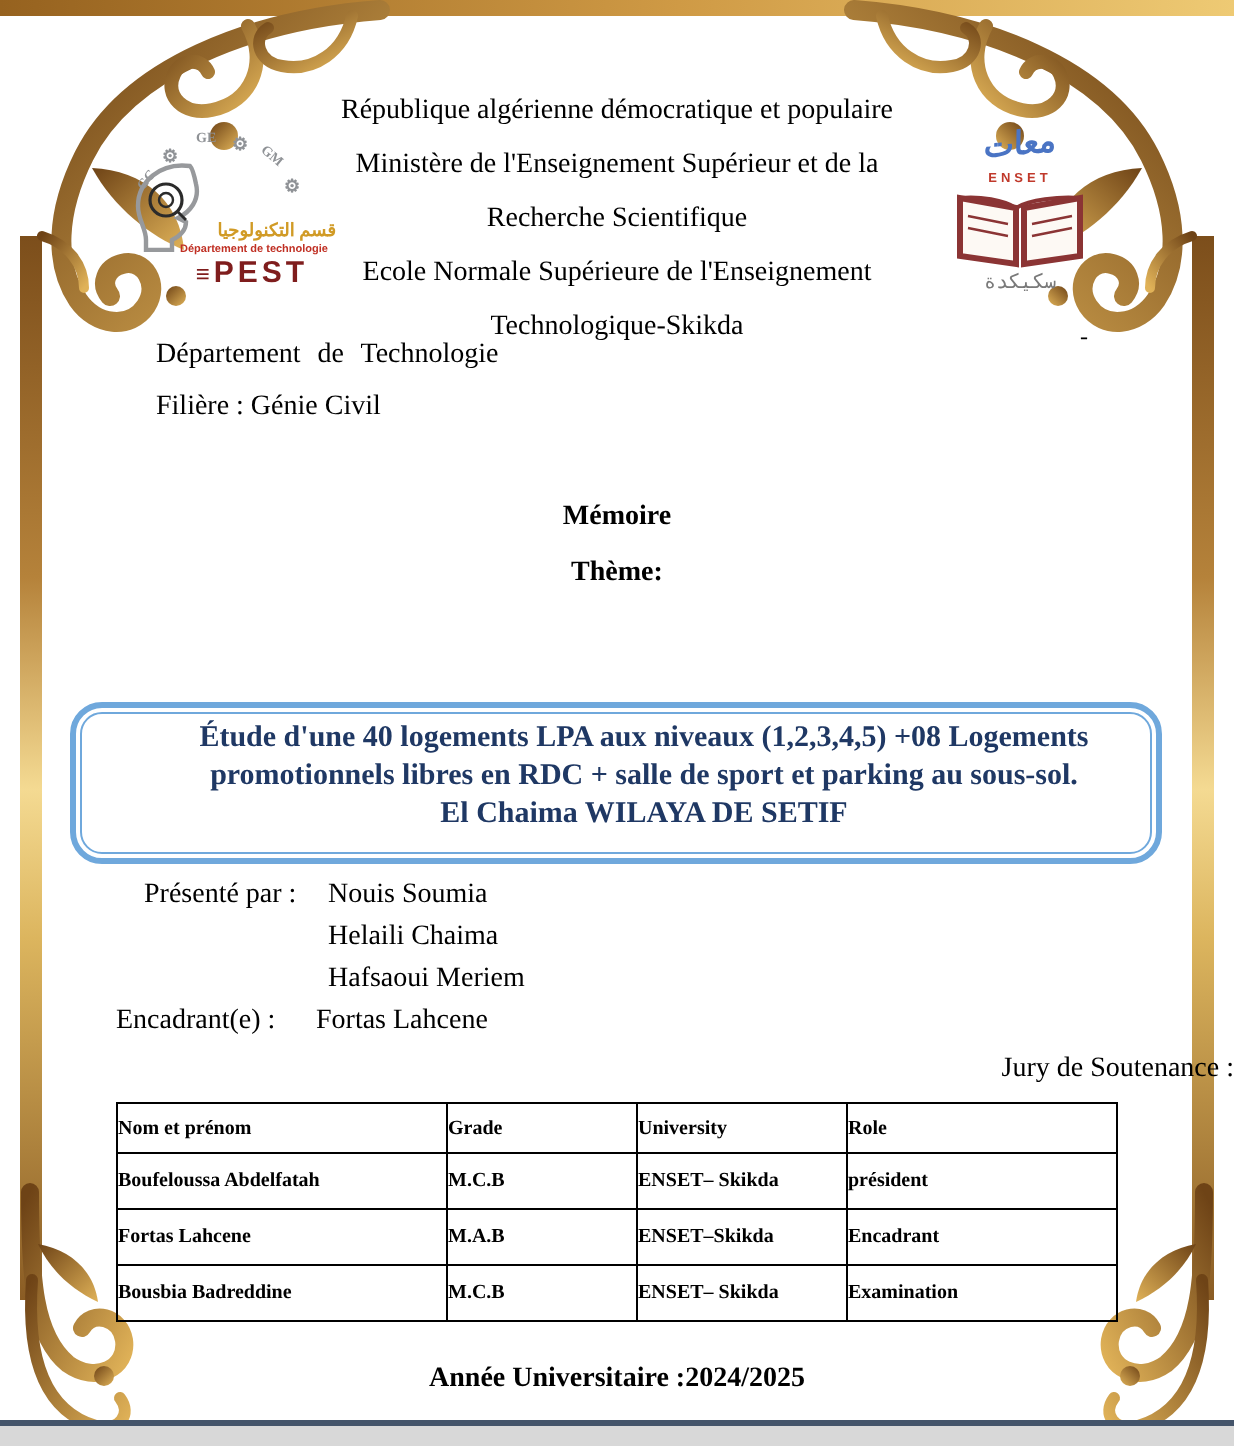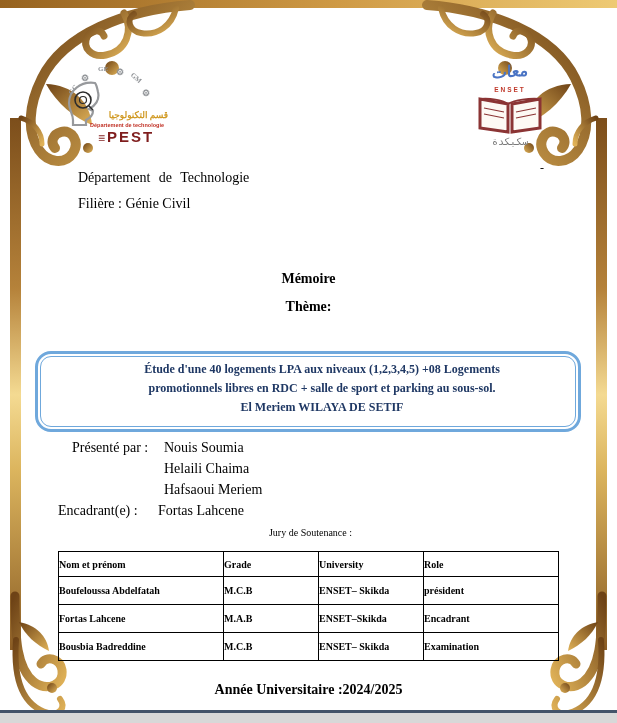--- a/index.html
+++ b/index.html
@@ -33,35 +33,35 @@
   .enset-callig{position:absolute;left:0;top:0;width:100%;font-size:16px;font-weight:bold;color:#4a74c4;
                 transform:rotate(-5deg) skewX(-6deg);letter-spacing:4px;}
   .enset-name{position:absolute;left:0;top:24px;width:100%;font-size:6.5px;font-weight:bold;color:#c0392b;letter-spacing:2px;font-family:"Liberation Sans",sans-serif;}
   .enset-book{position:absolute;left:14px;top:32px;}
   .enset-city{position:absolute;left:0;top:74px;width:100%;font-size:10px;color:#7a7a7a;font-family:Liberation Mono, monospace;}
 
   .dept{position:absolute;left:78px;top:170px;font-size:14px;word-spacing:5px;}
   .filiere{position:absolute;left:78px;top:196px;font-size:14px;}
   .dash{position:absolute;left:540px;top:161px;font-size:12px;}
 
-  .memoire{position:absolute;top:245px;left:0;right:0;text-align:center;font-weight:bold;font-size:14px;line-height:27.5px;margin-top:20px;}
+  .memoire{position:absolute;top:245px;left:0;right:0;text-align:center;font-weight:bold;font-size:14px;line-height:27.5px;}
 
   .theme-box{position:absolute;left:35px;top:351px;width:546px;height:81px;border:3.5px solid #6FA8DC;border-radius:16px;padding:2px;background:#fff;}
   .theme-inner{height:100%;border:1.5px solid #6FA8DC;border-radius:11px;display:flex;flex-direction:column;
-               justify-content:flex-start;padding-top:3px;text-align:center;font-weight:bold;font-size:12px;line-height:19px;color:#1F3864;padding-left:28px;}
+               justify-content:flex-start;padding-top:3px;text-align:center;font-weight:bold;font-size:15px;line-height:19px;color:#1F3864;padding-left:28px;}
 
   .pres{position:absolute;font-size:14px;white-space:nowrap;}
   .p-label{left:72px;top:440px;}
   .p-name0{left:164px;top:440px;}
   .p-name1{left:164px;top:461px;}
   .p-name2{left:164px;top:482px;}
   .e-label{left:58px;top:503px;}
   .e-name{left:158px;top:503px;}
 
-  .jury-heading{position:absolute;top:527px;left:4px;right:0;text-align:center;font-size:10px;}
+  .jury-heading{position:absolute;top:527px;left:4px;right:0;text-align:right;font-size:14px;}
 
   .jury-table{position:absolute;left:58px;top:551px;border-collapse:collapse;}
   .jury-table th,.jury-table td{border:1.6px solid #000;text-align:left;vertical-align:middle;
        font-weight:bold;font-size:10px;padding:0;}
   .jury-table th{height:25px;}
   .jury-table td{height:28px;}
 
   .footer-line{position:absolute;top:682px;left:0;right:0;text-align:center;font-weight:bold;font-size:14px;}
 
   .bottom-line{position:absolute;left:0;top:710px;width:617px;height:3px;background:#44546A;}
@@ -111,20 +111,27 @@
       <path d="M 15 596 C 15 640 17 668 34 682 C 48 692 64 684 62 670 C 60 658 46 655 41 664" stroke-width="9"></path>
       <path d="M 16 640 C 13 682 24 706 48 713 C 60 716 66 707 60 699" stroke-width="6"></path>
       <path d="M 19 622 C 36 625 47 636 49 651 C 36 645 25 635 19 622 Z" fill="url(#gC)" stroke="none"></path>
       <circle cx="52" cy="688" r="5" fill="url(#gC)" stroke="none"></circle>
     </g>
     <use href="#flourishBL" transform="translate(617,0) scale(-1,1)"></use>
   </svg>
 
   <div class="content">
 
+    <div class="header">
+      <div>République algérienne démocratique et populaire</div>
+      <div>Ministère de l'Enseignement Supérieur et de la</div>
+      <div>Recherche Scientifique</div>
+      <div>Ecole Normale Supérieure de l'Enseignement</div>
+      <div>Technologique-Skikda</div>
+    </div>
 
     <div class="pest-logo">
       <div class="pest-arc">
         <span class="arc-l l1">GC</span>
         <span class="gear g1">⚙</span>
         <span class="arc-l l2">GE</span>
         <span class="gear g2">⚙</span>
         <span class="arc-l l3">GM</span>
         <span class="gear g3">⚙</span>
       </div>
@@ -157,21 +164,21 @@
 
     <div class="memoire">
       <div>Mémoire</div>
       <div>Thème:</div>
     </div>
 
     <div class="theme-box">
       <div class="theme-inner">
         <div>Étude d'une 40 logements LPA aux niveaux (1,2,3,4,5) +08 Logements</div>
         <div>promotionnels libres en RDC + salle de sport et parking au sous-sol.</div>
-        <div>El Meriem WILAYA DE SETIF</div>
+        <div>El Chaima WILAYA DE SETIF</div>
       </div>
     </div>
 
     <span class="pres p-label">Présenté par :</span>
     <span class="pres p-name0">Nouis Soumia</span>
     <span class="pres p-name1">Helaili Chaima</span>
     <span class="pres p-name2">Hafsaoui Meriem</span>
     <span class="pres e-label">Encadrant(e) :</span>
     <span class="pres e-name">Fortas Lahcene</span>
 

